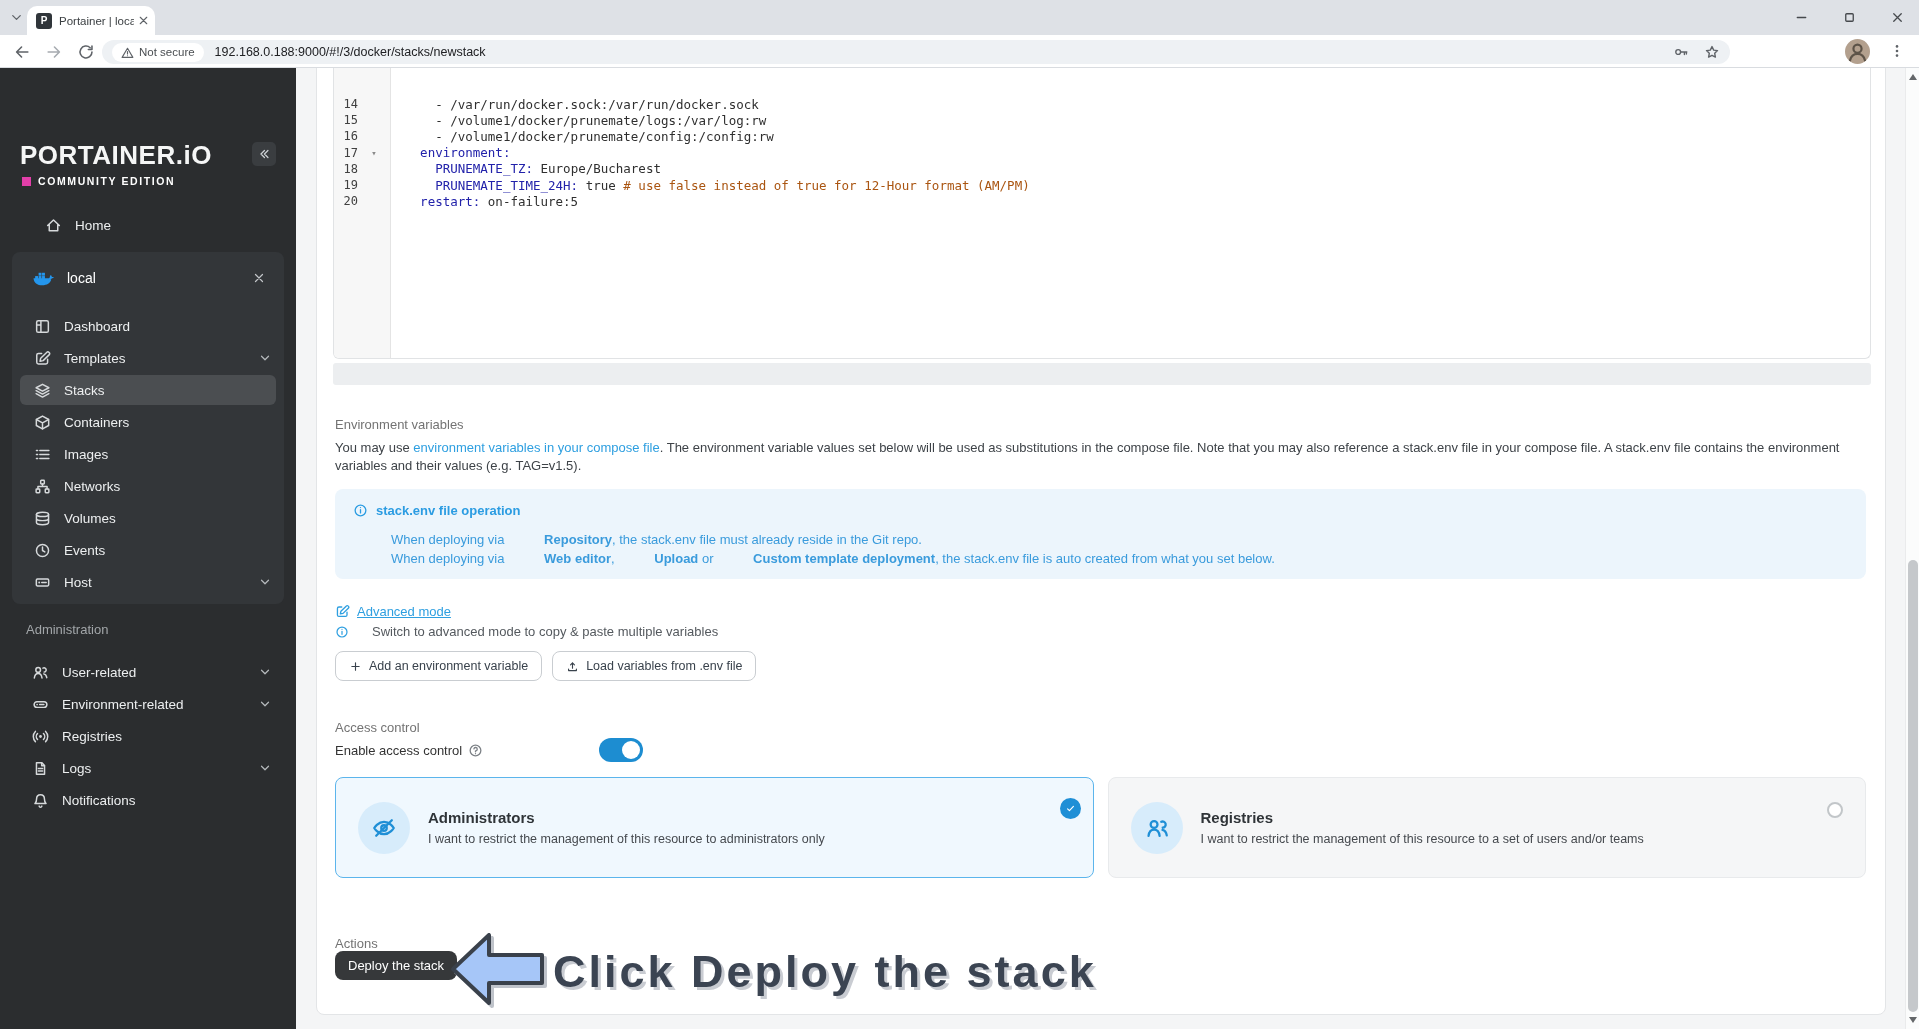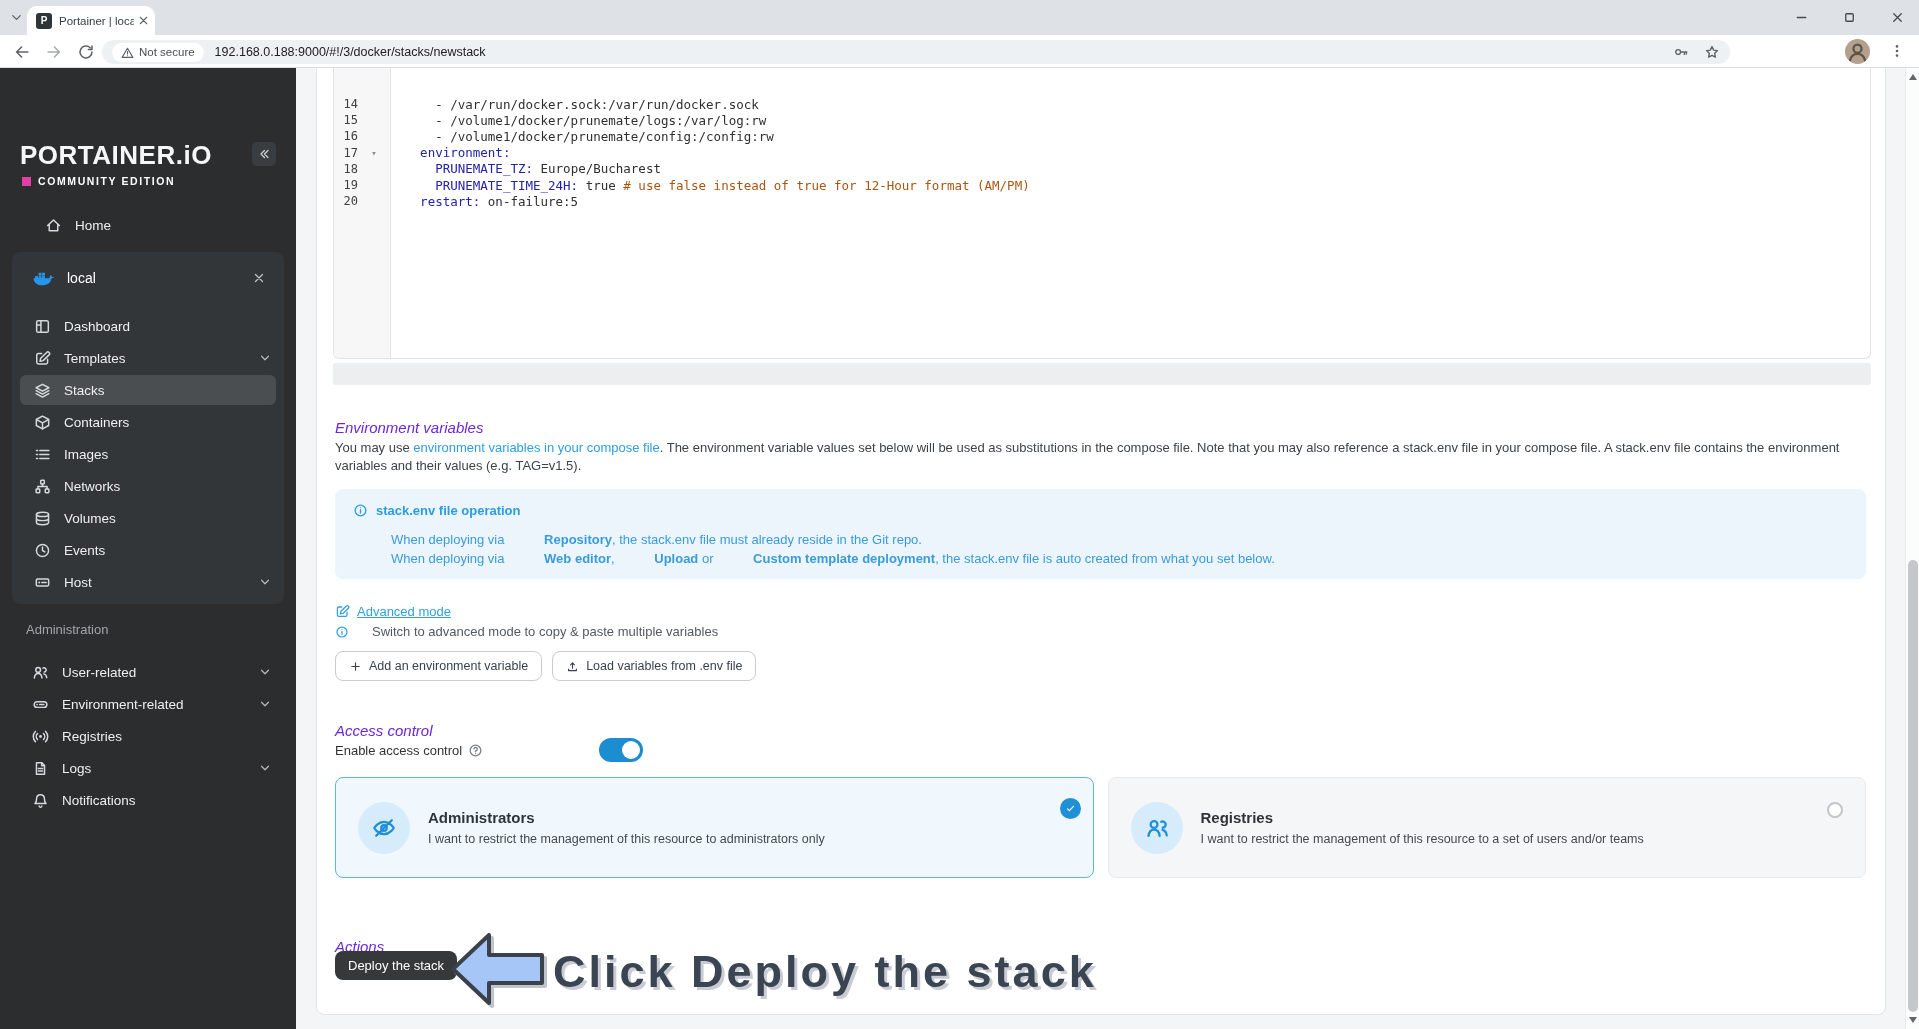--- a/index.html
+++ b/index.html
@@ -76,21 +76,21 @@
   .cm-line{display:flex;height:16.2px;align-items:center;font-family:"DejaVu Sans Mono",monospace;font-size:12.5px;}
   .cm-num{width:24px;text-align:right;color:#404040;flex:none;position:relative;z-index:1;font-size:12px;}
   .cm-fold{width:32px;flex:none;text-align:center;color:#8a8a8a;font-size:9px;position:relative;z-index:1;}
   .cm-code{white-space:pre;position:relative;z-index:1;color:#2f2f2f;}
   .tok-key{color:#2222aa;}
   .tok-com{color:#aa5511;}
   .tok-pln{color:#2f2f2f;}
   .editor-strip{position:absolute;left:16px;top:324px;width:1538px;height:22px;background:#eceef0;border-radius:3px;}
 
   
-  .sec-title{position:absolute;left:18px;font-size:15px;color:#6d28d9;font-weight:500;font-style:italic;}
+  .sec-title{position:absolute;left:18px;font-size:13px;color:#737373;font-weight:500;}
   #ev-title{top:365px;}
   #ev-para{position:absolute;left:18px;top:387px;width:1531px;font-size:13px;line-height:18px;color:#3e4348;}
   .link{color:#2e9fe0;text-decoration:none;}
   .infobox{position:absolute;left:18px;top:450px;width:1531px;height:90px;background:#ecf5fc;border-radius:8px;
        box-sizing:border-box;padding:14px 18px;font-size:13px;color:#3a9bdc;}
   .ib-head{display:flex;align-items:center;gap:8px;font-weight:bold;color:#2b9ce2;}
   .iic{width:15px;height:15px;flex:none;}
   .ib-lines{margin-top:12px;margin-left:38px;line-height:19px;}
   .ib-lines b{font-weight:bold;margin-left:36px;}
   .adv{position:absolute;left:18px;top:565px;display:flex;align-items:center;gap:7px;color:#2e9fe0;font-size:13px;}

